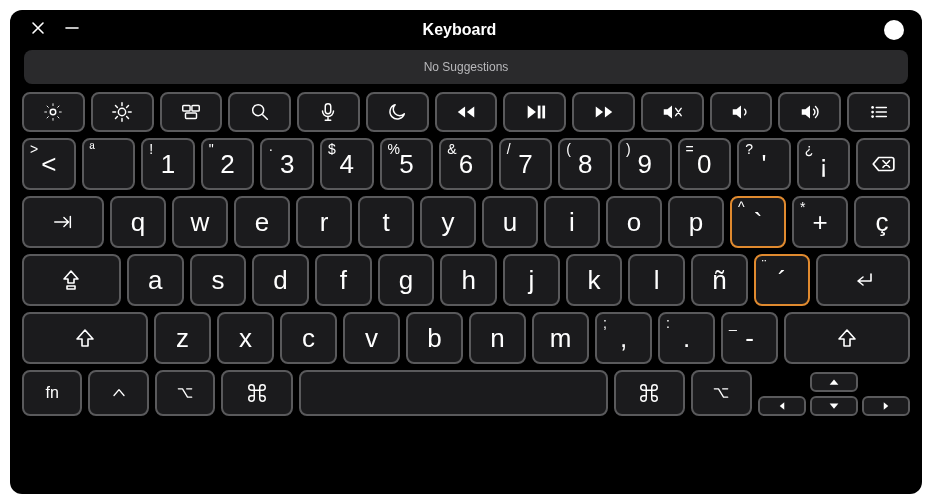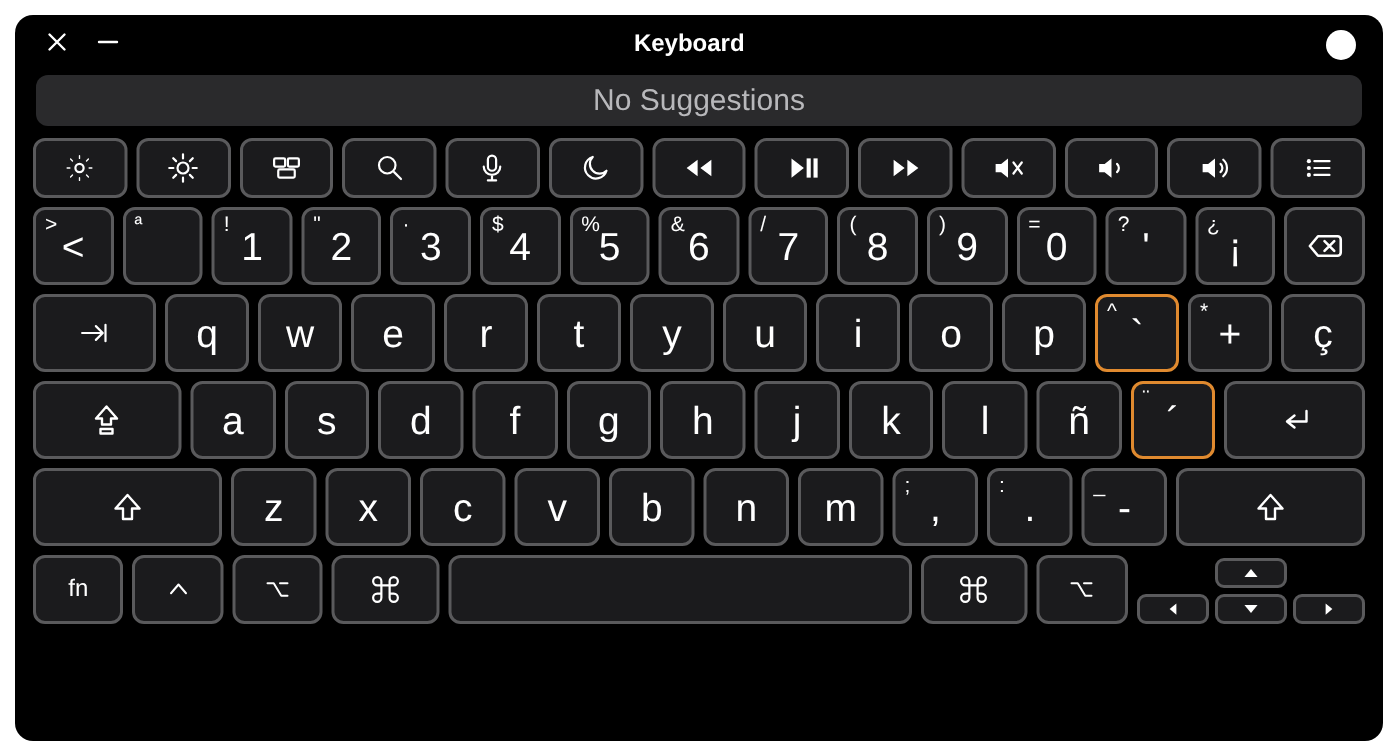--- a/index.html
+++ b/index.html
@@ -28,21 +28,21 @@
     background: #fff; display: flex; align-items: center; justify-content: center;
   }
   .circle-btn svg { width: 14px; height: 14px; }
   .icon-btn { color: #fff; }
   .suggestions {
     margin: 6px 6px 8px 6px;
     height: 34px;
     background: #2a2a2c;
     border-radius: 8px;
     display: flex; align-items: center; justify-content: center;
-    color: #b8b8bb; font-size: 20px;
+    color: #b8b8bb; font-size: 12px;
   }
   .kb { display: flex; flex-direction: column; gap: 6px; padding: 0 4px; }
   .row { display: flex; gap: 6px; }
   .key {
     background: #1b1b1d;
     border: 2px solid #5a5a5c;
     border-radius: 8px;
     height: 52px;
     display: flex;
     align-items: center;

